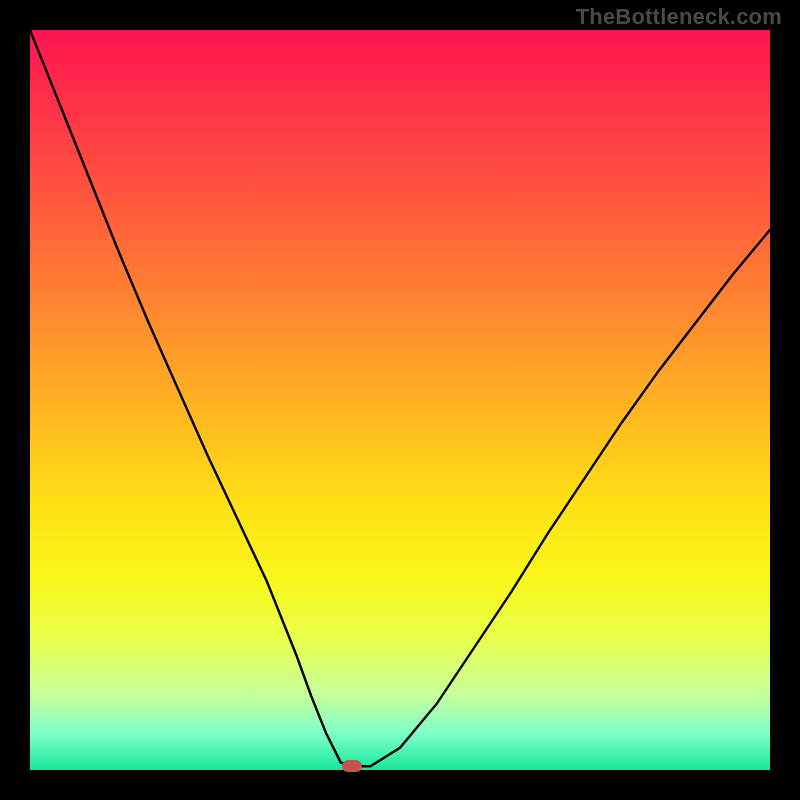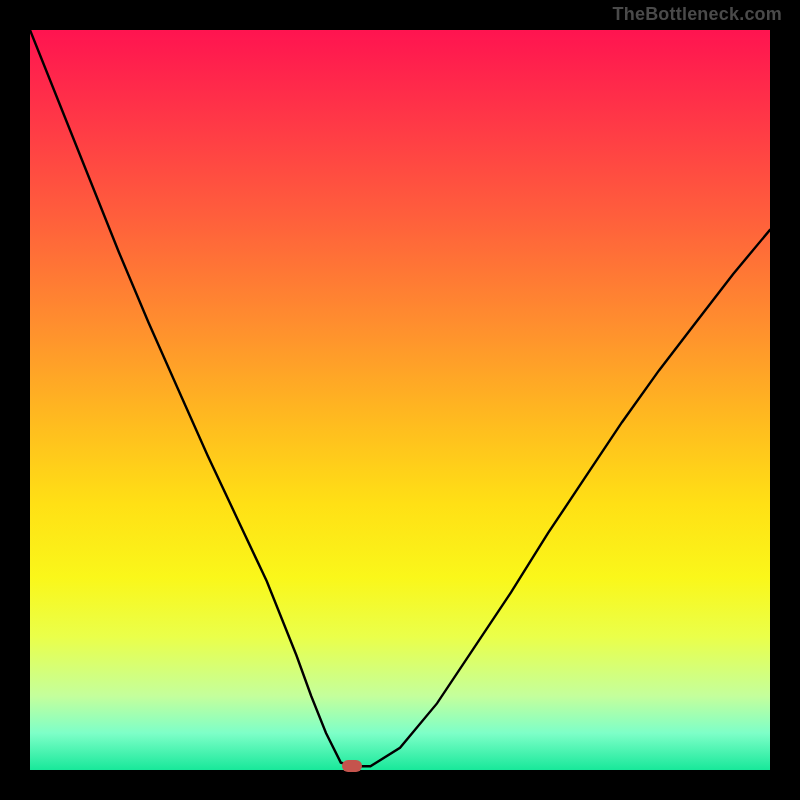--- a/index.html
+++ b/index.html
@@ -17,21 +17,21 @@
     left: 0;
     width: 800px;
     height: 800px;
     background: #000;
   }
   .watermark {
     position: absolute;
     top: 4px;
     right: 18px;
     color: #4a4a4a;
-    font-size: 18px;
+    font-size: 22px;
     font-weight: bold;
     z-index: 10;
     letter-spacing: 0.2px;
   }
   .plot-area {
     position: absolute;
     top: 30px;
     left: 30px;
     width: 740px;
     height: 740px;

